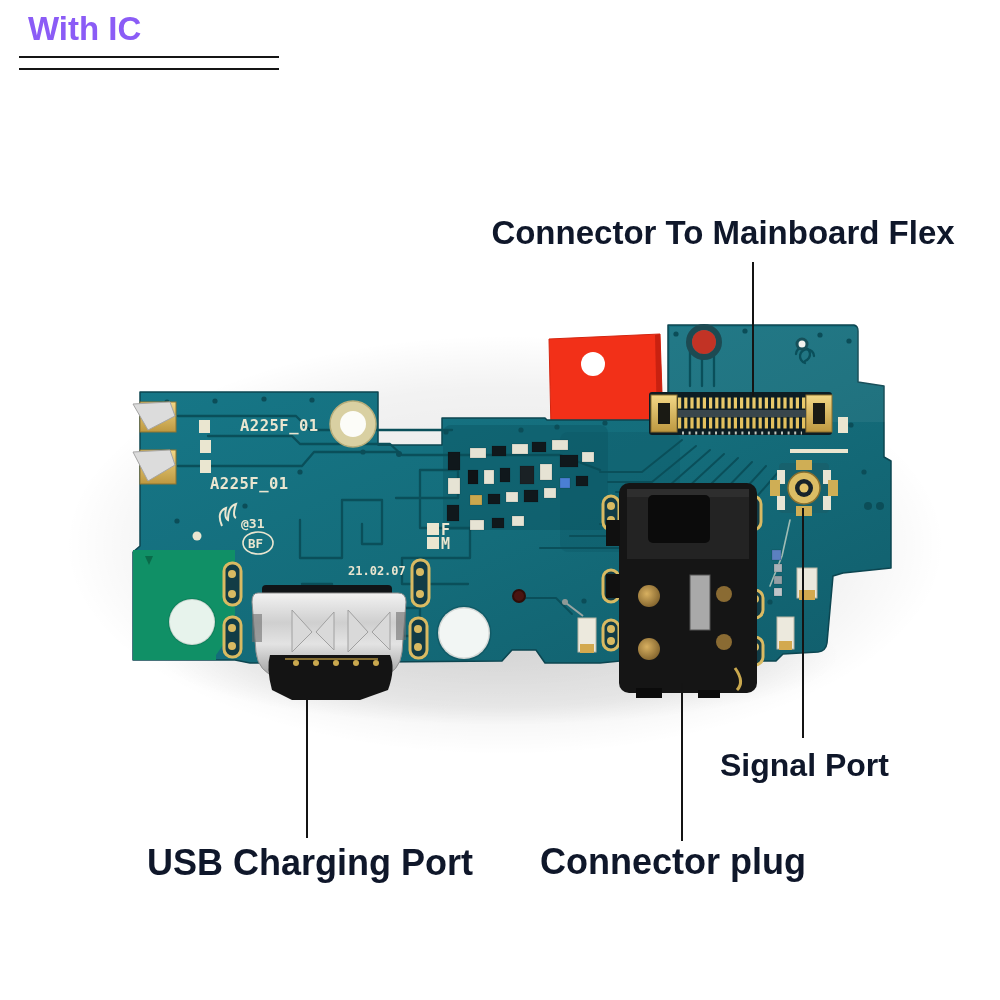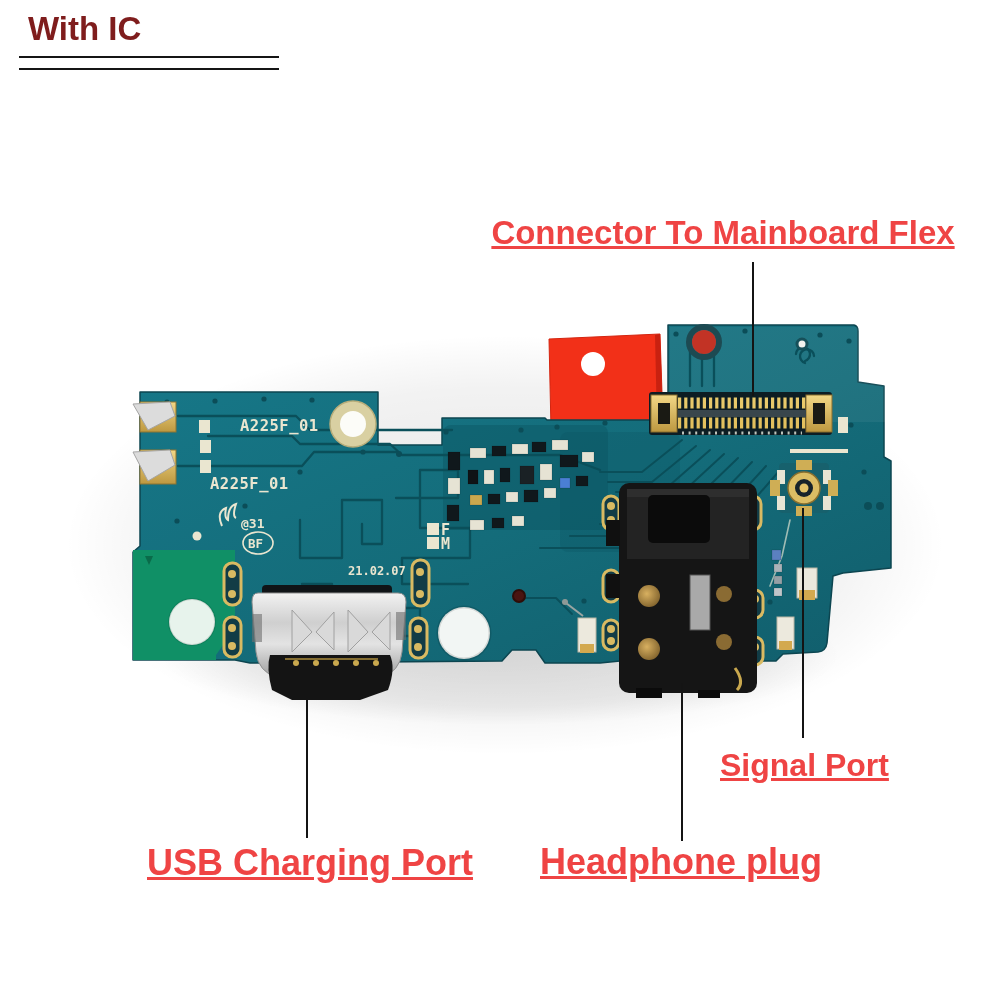--- a/index.html
+++ b/index.html
@@ -2,21 +2,21 @@
 <html><head>
 <meta charset="utf-8">
 <style>
   html,body{margin:0;padding:0;background:#fff;}
   .stage{position:relative;width:1000px;height:1000px;background:#fff;overflow:hidden;
          font-family:"Liberation Sans",sans-serif;}
   .board-svg{position:absolute;left:0;top:0;}
   .hdr-title{position:absolute;left:28px;top:10px;font-size:33px;font-weight:700;
              letter-spacing:0px;white-space:nowrap;}
   .hdr-rule{position:absolute;left:19px;width:260px;height:2px;background:#151515;}
-  .callout{position:absolute;font-weight:700;color:#ef4444;white-space:nowrap;text-decoration:underline;}
+  .callout{position:absolute;font-weight:700;color:#0f172a;white-space:nowrap;}
   .callout.connector{left:473px;top:214px;width:500px;text-align:center;font-size:33px;}
   .callout.signal{left:720px;top:747px;font-size:32px;text-align:right;}
   .callout.usb{left:147px;top:842px;font-size:36px;}
   .callout.headphone{left:540px;top:841px;font-size:36px;}
   .callout-line{position:absolute;width:2px;background:#141414;}
   .line-connector{left:752px;top:262px;height:134px;}
   .line-signal{left:802px;top:508px;height:230px;}
   .line-usb{left:306px;top:683px;height:155px;}
   .line-headphone{left:681px;top:683px;height:158px;}
 </style>
@@ -308,27 +308,27 @@
       <path d="M270,655 L390,655 Q396,668 388,690 L360,700 L292,700 L272,690 Q266,668 270,655 Z" fill="#141414"></path>
       <line x1="285" y1="659" x2="378" y2="659" stroke="#b59440" stroke-width="2" opacity="0.7"></line>
       <circle cx="296" cy="663" r="3" fill="#c9a84e"></circle>
       <circle cx="316" cy="663" r="3" fill="#c9a84e"></circle>
       <circle cx="336" cy="663" r="3" fill="#c9a84e"></circle>
       <circle cx="356" cy="663" r="3" fill="#c9a84e"></circle>
       <circle cx="376" cy="663" r="3" fill="#c9a84e"></circle>
     </g>
   </svg>
 
-  <div class="hdr-title" style="color:#7f1d1d">With IC</div>
+  <div class="hdr-title" style="color:#8b5cf6">With IC</div>
   <div class="hdr-rule" style="top:56px"></div>
   <div class="hdr-rule" style="top:68px"></div>
 
   <div class="callout-line line-connector"></div>
   <div class="callout-line line-signal"></div>
   <div class="callout-line line-usb"></div>
   <div class="callout-line line-headphone"></div>
 
   <div class="callout connector">Connector To Mainboard Flex</div>
   <div class="callout signal">Signal Port</div>
   <div class="callout usb">USB Charging Port</div>
-  <div class="callout headphone">Headphone plug</div>
+  <div class="callout headphone">Connector plug</div>
 
 </div>
 
 </body></html>

